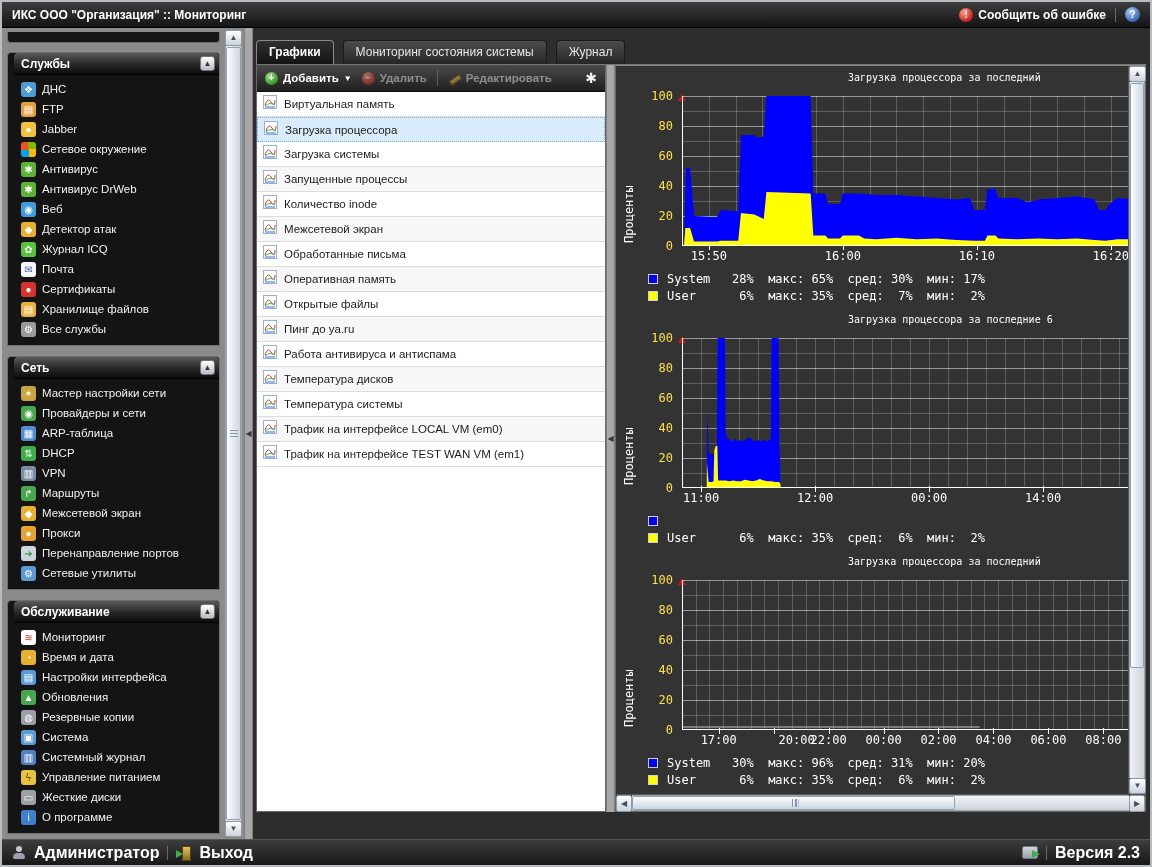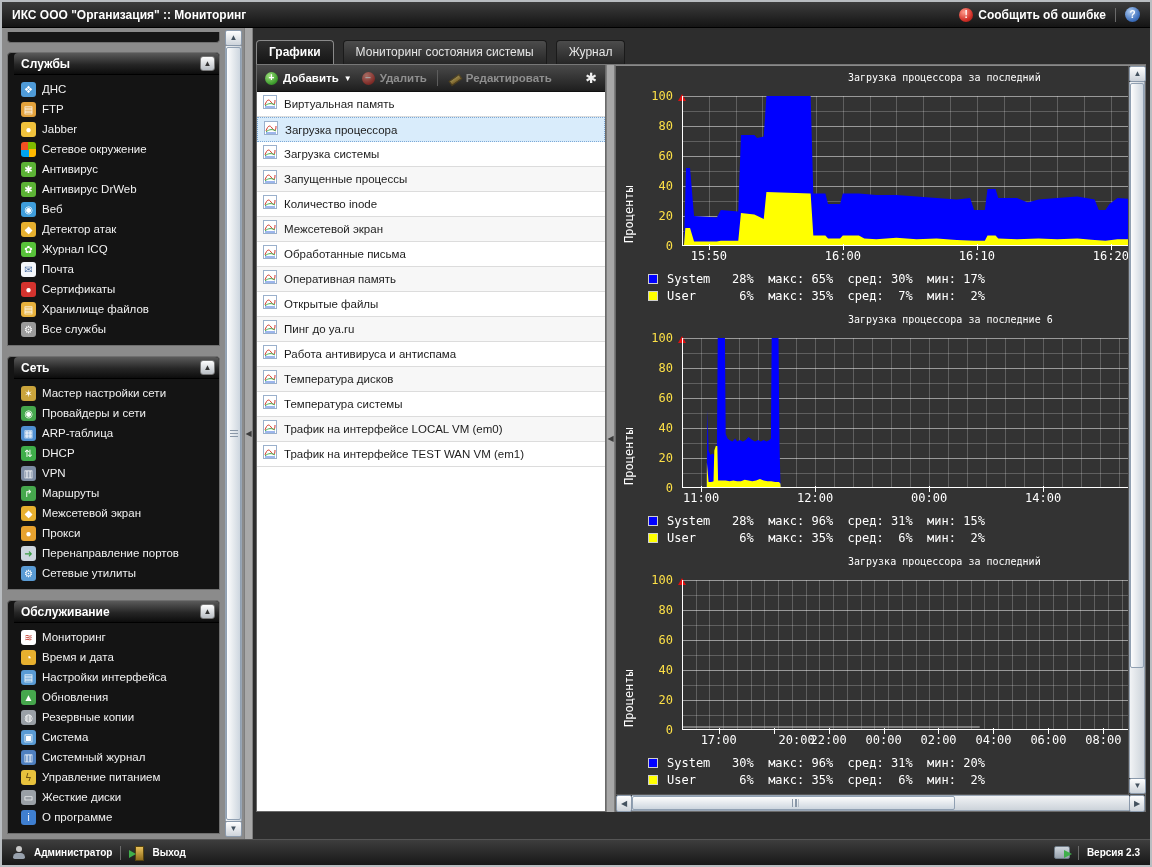--- a/index.html
+++ b/index.html
@@ -15,21 +15,21 @@
   .err-ico{width:14px;height:14px;border-radius:50%;background:radial-gradient(circle at 35% 30%,#ff9a8a,#d2322a 60%,#8e120c);
            color:#fff;font-size:10px;font-weight:bold;line-height:14px;text-align:center;}
   .errbtn b{color:#fff;font-size:12px;}
   .help-ico{width:15px;height:15px;border-radius:50%;background:radial-gradient(circle at 35% 30%,#aecbf0,#3e70bd 65%,#234b86);
             color:#fff;font-size:10px;font-weight:bold;line-height:15px;text-align:center;cursor:pointer;}
   .vsep{width:1px;height:14px;background:#6a6a6a;}
   
   .bottombar{position:absolute;left:0;right:0;bottom:0;height:26px;background:linear-gradient(#3d3d3d,#181818);
              border-top:1px solid #555;display:flex;align-items:center;justify-content:space-between;padding:0 10px;}
   .bb-grp{display:flex;align-items:center;gap:8px;}
-  .bb-grp b{color:#fff;font-size:10px;}
+  .bb-grp b{color:#fff;font-size:16px;}
   .person-icon{width:14px;height:13px;position:relative;}
   .person-icon::before{content:"";position:absolute;left:4px;top:0;width:6px;height:6px;border-radius:50%;background:#c9c9c9;}
   .person-icon::after{content:"";position:absolute;left:1px;bottom:0;width:12px;height:6px;border-radius:5px 5px 2px 2px;background:#98a1ad;}
   .exit-icon{width:15px;height:14px;position:relative;}
   .exit-icon::before{content:"";position:absolute;right:0;top:0;width:7px;height:13px;background:linear-gradient(#e8c05a,#8f6c1d);border:1px solid #55430f;}
   .exit-icon::after{content:"";position:absolute;left:0;top:4px;border-top:4px solid transparent;border-bottom:4px solid transparent;border-left:7px solid #3fae4a;}
   .pkg-icon{width:16px;height:13px;background:linear-gradient(#cfd6dd,#97a2ad);border:1px solid #6e7a86;border-radius:2px;position:relative;}
   .pkg-icon::after{content:"";position:absolute;right:-3px;top:3px;border-top:4px solid transparent;border-bottom:4px solid transparent;border-left:8px solid #3fae4a;}
   
   .body{display:flex;height:811px;background:#2d2d2d;}
@@ -634,21 +634,20 @@
                   </div>
                   <div class="xlabels">
                     <span style="left: 1px;">11:00</span>
                     <span style="left: 115px;">12:00</span>
                     <span style="left: 229px;">00:00</span>
                     <span style="left: 343px;">14:00</span>
                   </div>
                   <div class="legend">
                     <div class="lrow">
                       <span class="lswatch" style="background: rgb(0, 0, 255);"></span>
-                      <span class="ltext">System   28%  макс: 96%  сред: 31%  мин: 15%</span>
                     </div>
                     <div class="lrow">
                       <span class="lswatch" style="background: rgb(255, 255, 0);"></span>
                       <span class="ltext">User      6%  макс: 35%  сред:  6%  мин:  2%</span>
                     </div>
                   </div>
                 </div>
                 <div class="chart">
                   <div class="chart-title">Загрузка процессора  за последний</div>
                   <div class="chart-body">

